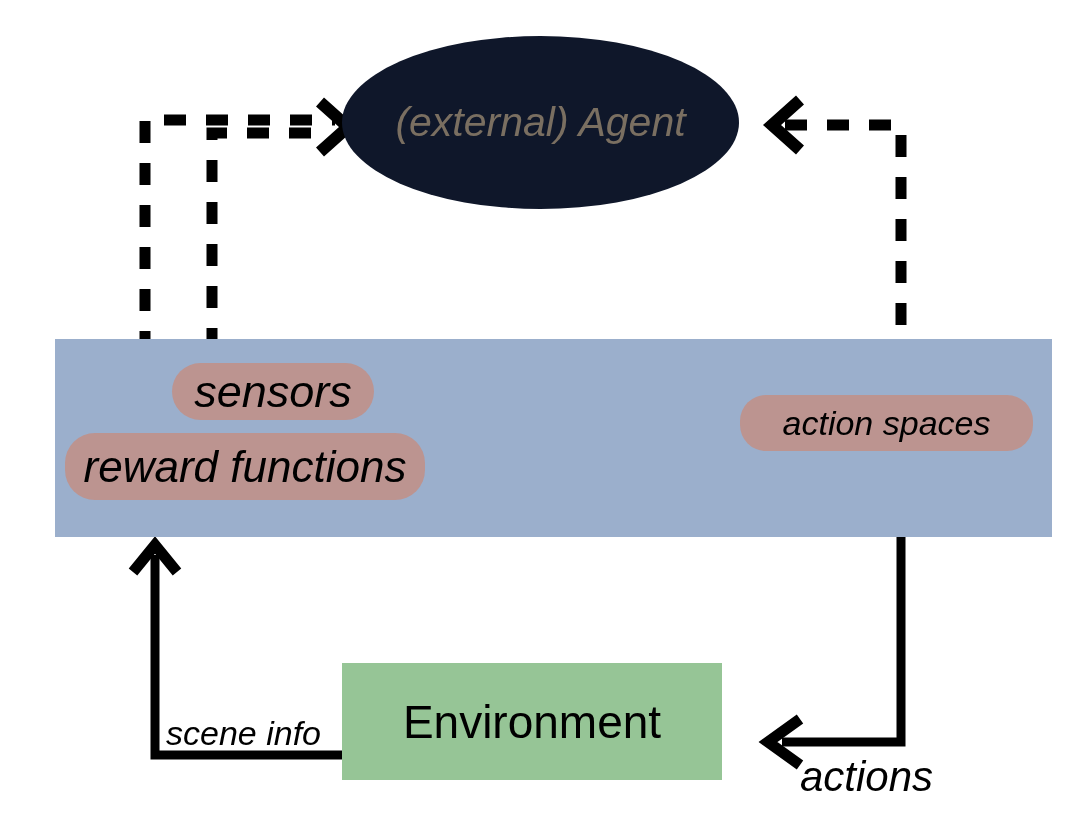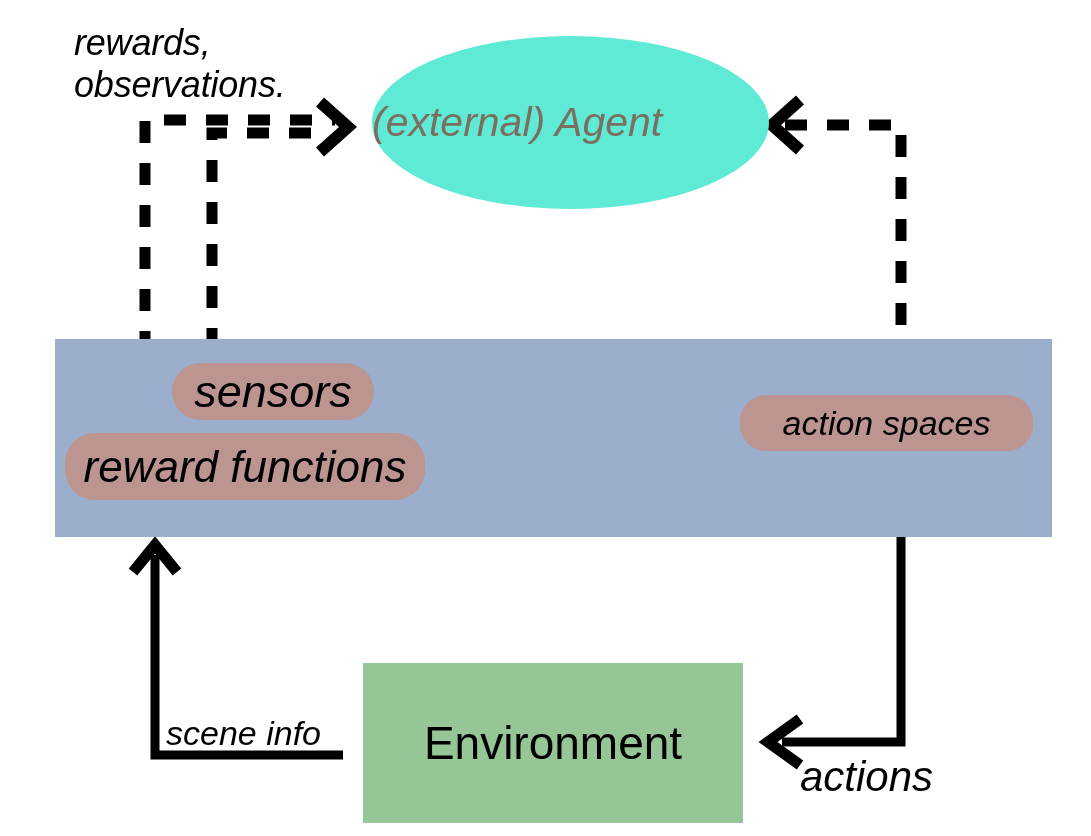--- a/index.html
+++ b/index.html
@@ -35,29 +35,29 @@
   }
   #rewards-observations-label {
     left: 74px;
     top: 22px;
     font-size: 36px;
     font-style: italic;
     letter-spacing: -0.2px;
   }
   #agent-ellipse {
     position: absolute;
-    left: 372px;
+    left: 342px;
     top: 36px;
     width: 397px;
     height: 173px;
     border-radius: 50%;
-    background: #5eead4;
+    background: #0f172a;
     display: flex;
     align-items: center;
-    justify-content: flex-start;
+    justify-content: center;
   }
   #agent-label {
     font-size: 41px;
     font-style: italic;
     color: #7A6F61;
     white-space: pre;
   }
 
   #actuator-band {
     position: absolute;
@@ -109,24 +109,24 @@
     left: 740px;
     top: 395px;
     width: 293px;
     height: 56px;
     font-size: 34px;
     border-radius: 26px;
   }
 
   #environment-box {
     position: absolute;
-    left: 363px;
+    left: 342px;
     top: 663px;
     width: 380px;
-    height: 160px;
+    height: 117px;
     background: #96C596;
     display: flex;
     align-items: center;
     justify-content: center;
   }
   #environment-label {
     font-size: 46px;
     color: #000000;
     font-style: normal;
     white-space: pre;
@@ -170,22 +170,20 @@
       <path d="M343 755 L155 755 L155 555" fill="none" stroke="#000000" stroke-width="9" stroke-linecap="butt" stroke-linejoin="miter"></path>
       <path d="M133 572 L155 545 L177 572" fill="none" stroke="#000000" stroke-width="11" stroke-linecap="butt" stroke-linejoin="miter"></path>
     </g>
 
     <g>
       <path d="M901 472 L901 742 L782 742" fill="none" stroke="#000000" stroke-width="9" stroke-linecap="butt" stroke-linejoin="miter"></path>
       <path d="M800 719 L768 742 L800 765" fill="none" stroke="#000000" stroke-width="11" stroke-linecap="butt" stroke-linejoin="miter"></path>
     </g>
   </svg>
 
-  <div class="lbl" id="rewards-observations-label">rewards,
-observations.</div>
 
   <div id="agent-ellipse">
     <span id="agent-label">(external) Agent</span>
   </div>
 
   <div id="actuator-band"></div>
 
 
   <div class="pill" id="sensors-pill">
     <span>sensors</span>

